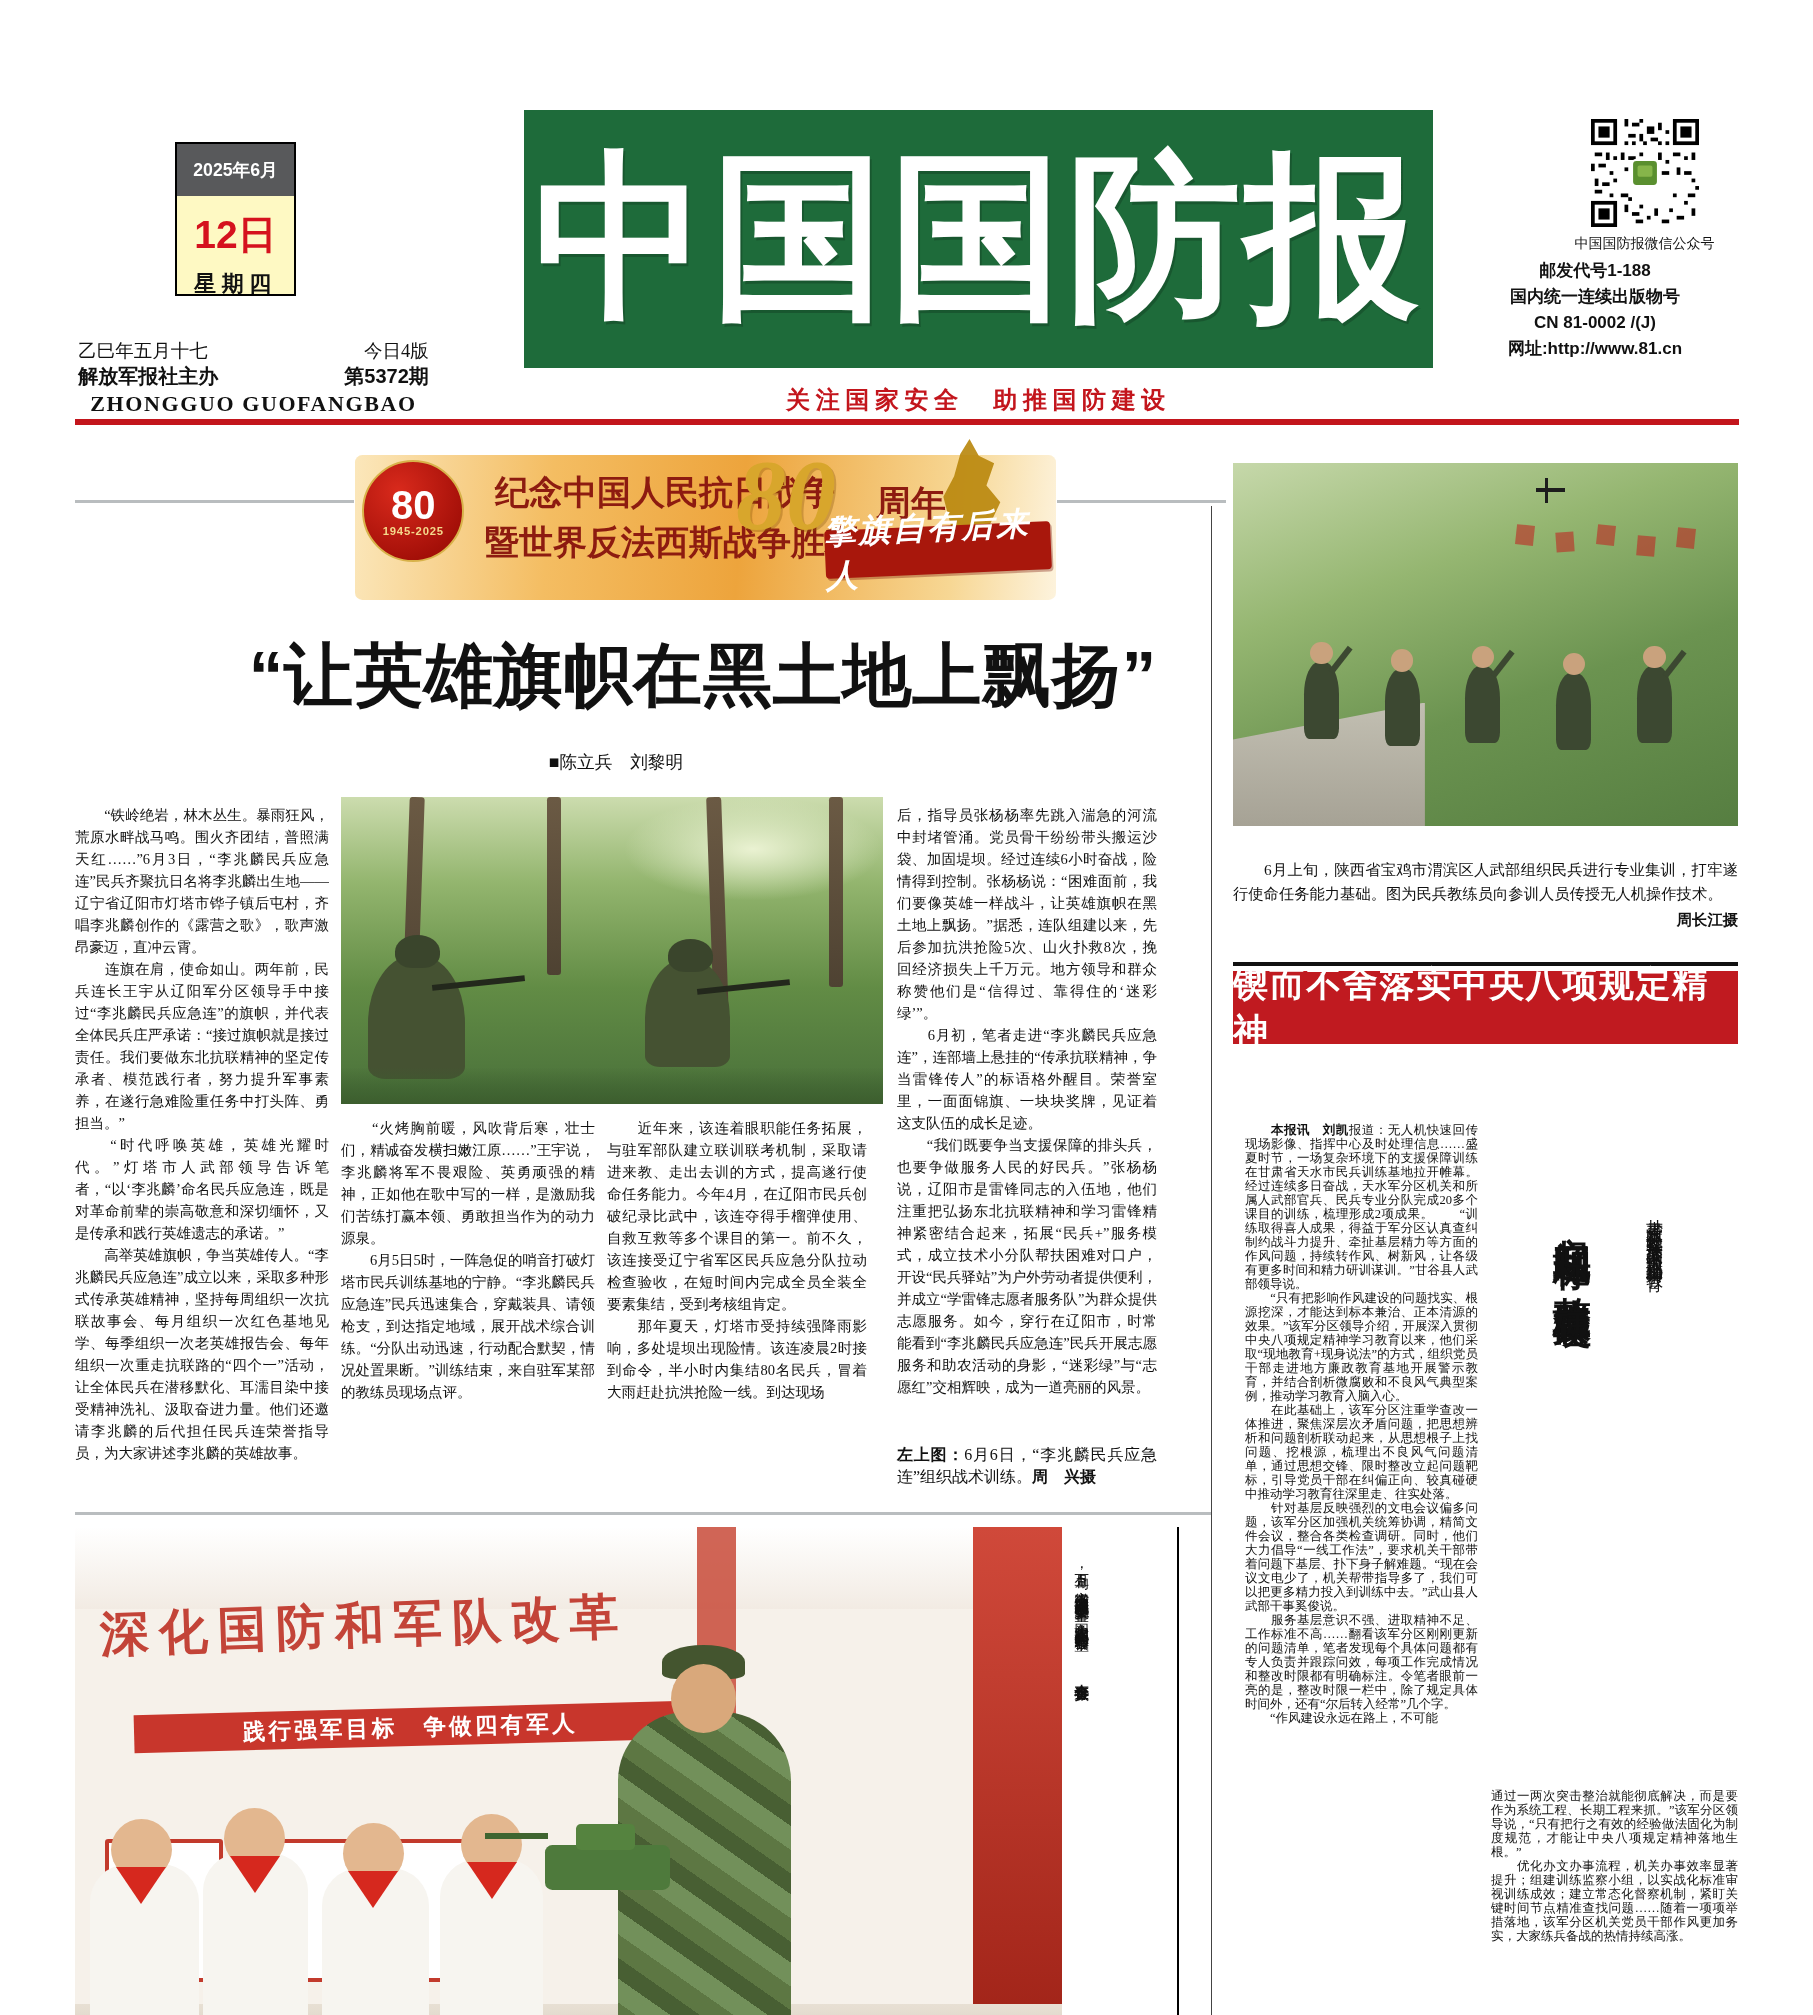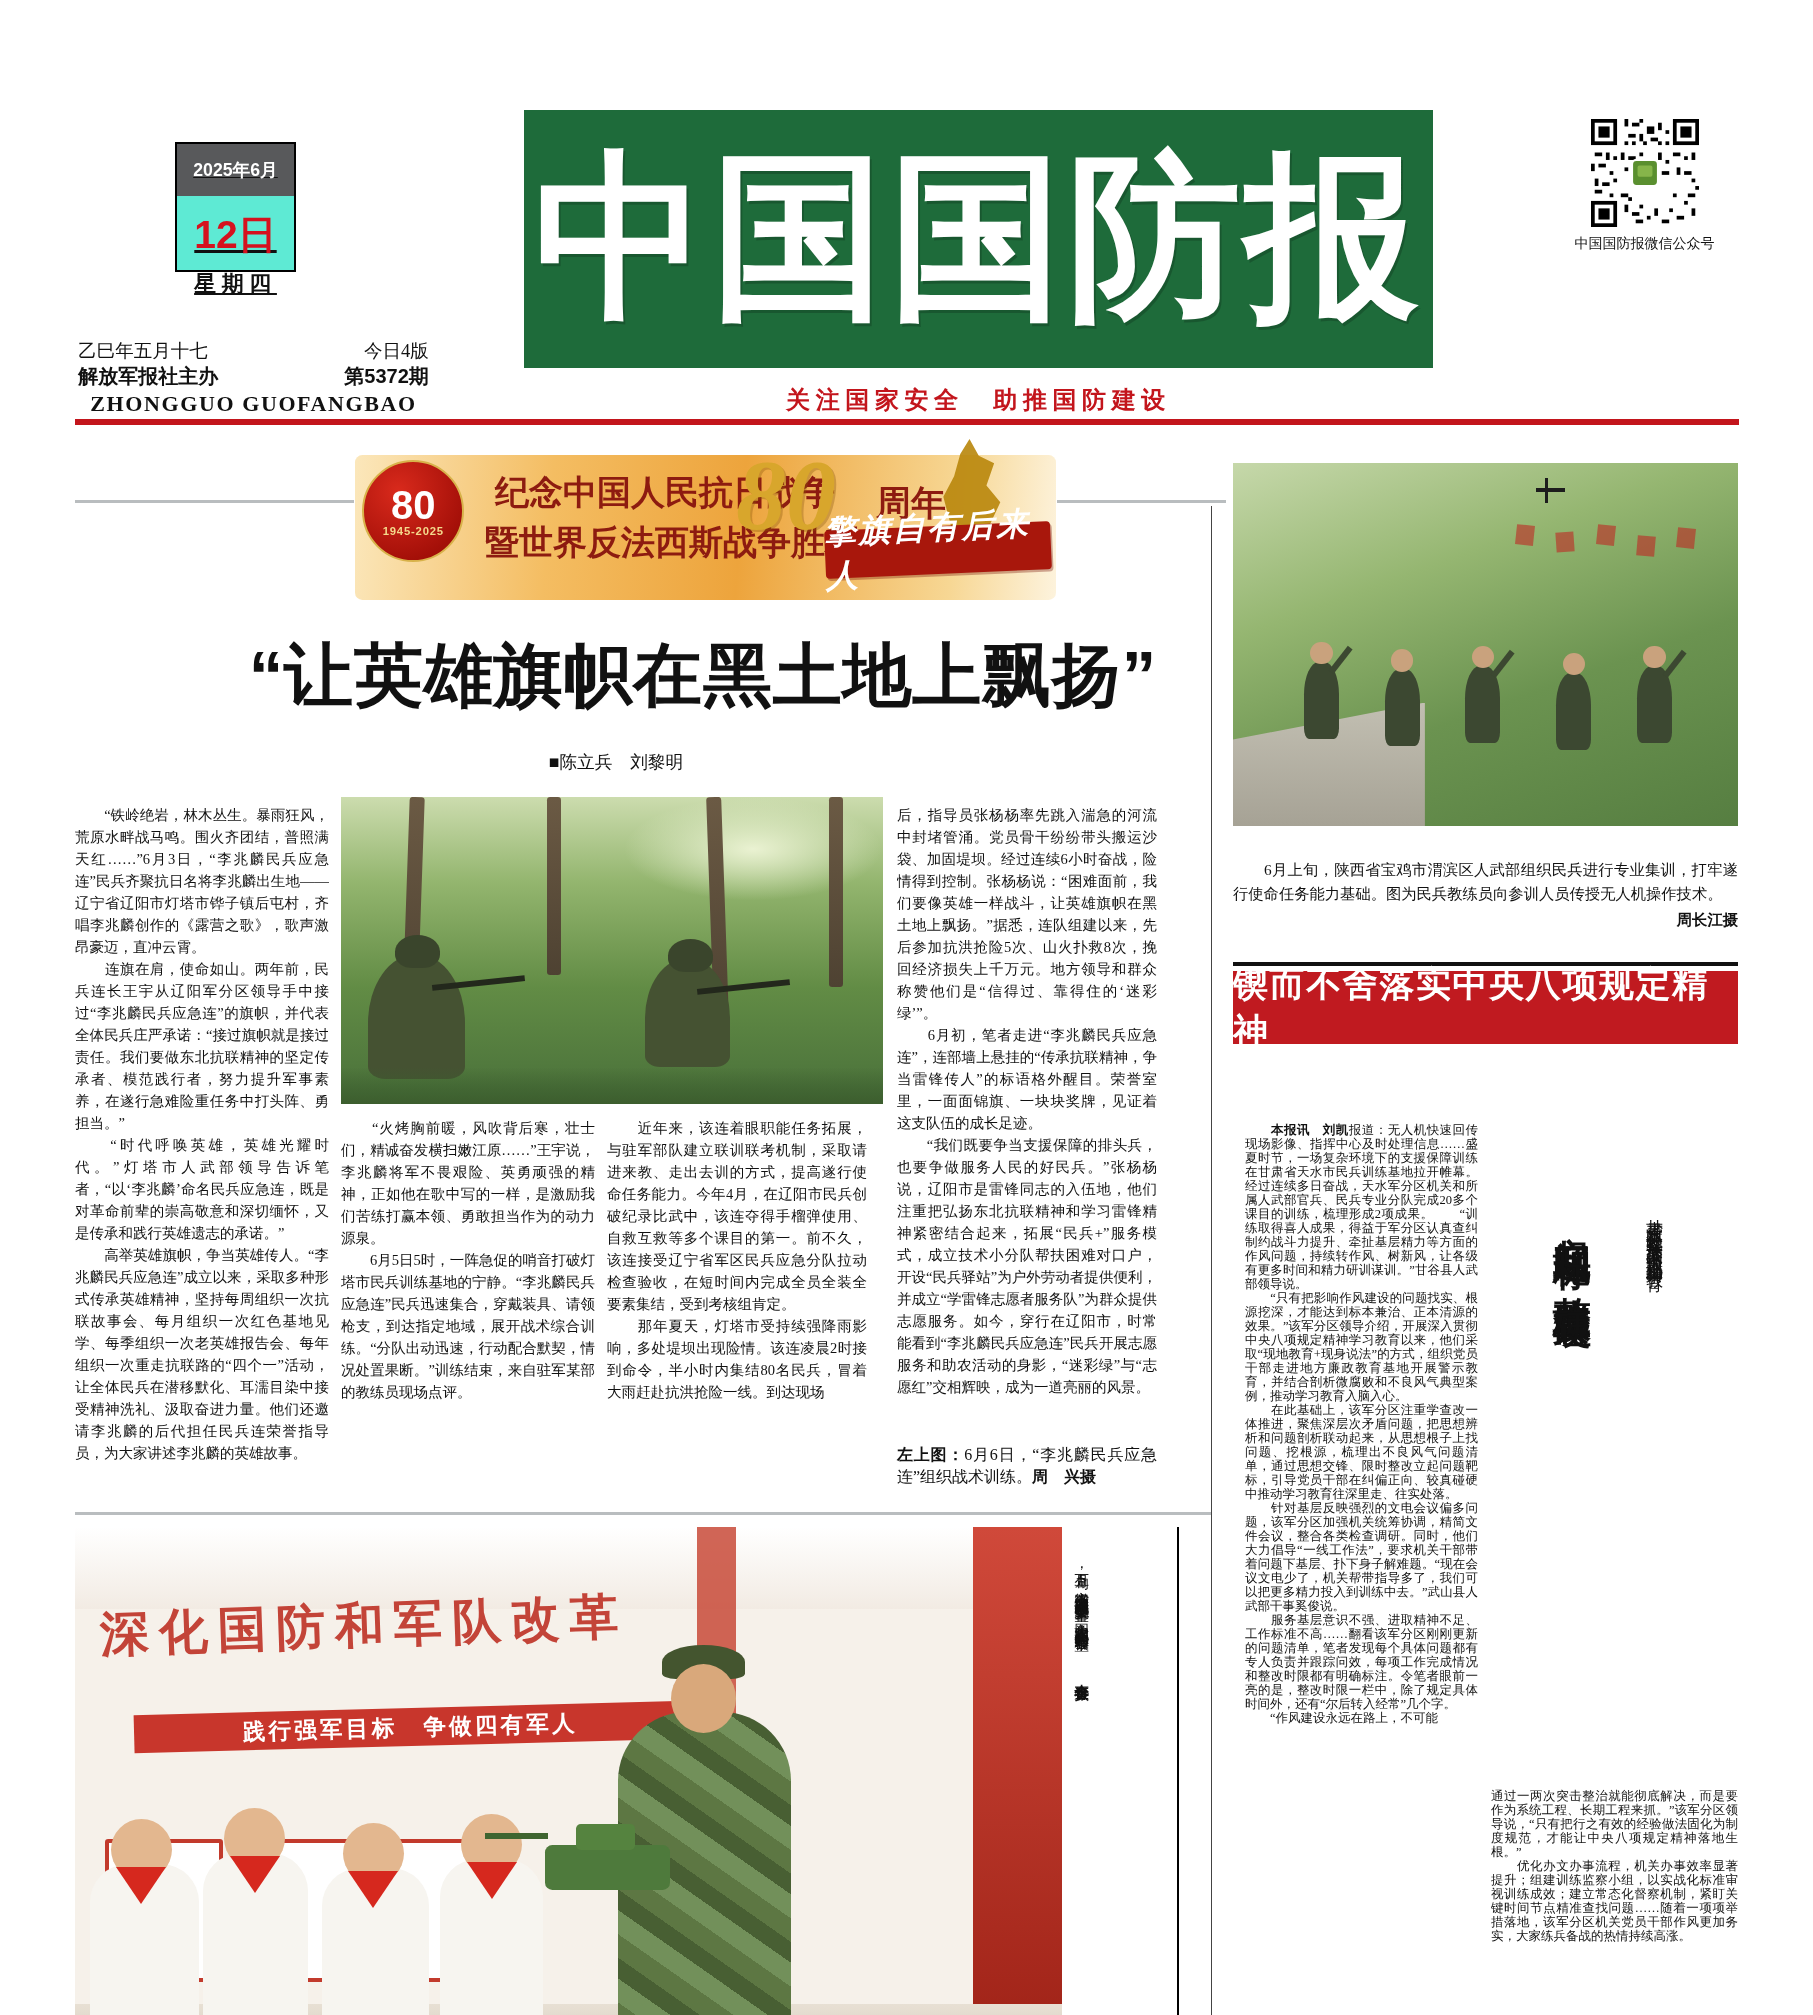--- a/index.html
+++ b/index.html
@@ -6,21 +6,21 @@
   .page{position:relative;width:1813px;height:2492px;background:#ffffff;overflow:hidden;
         font-family:"Liberation Serif","DejaVu Serif",serif;color:#111;}
   .abs{position:absolute;}
   .bold{font-weight:700;}
   .body-t{font-size:14.5px;line-height:22px;text-align:justify;white-space:pre-line;overflow:hidden;}
   .small-t{font-size:12.5px;line-height:14px;text-align:justify;white-space:pre-line;overflow:hidden;}
   .cap-t{font-size:15.3px;line-height:23.4px;text-align:justify;white-space:pre-line;}
   .credit{font-weight:700;font-family:"Liberation Sans","DejaVu Sans",sans-serif;}
 
   
-  .date-box{left:175px;top:142px;width:121px;height:130px;border:2.4px solid #000;background:#5eead4;box-sizing:border-box;text-decoration:underline;}
+  .date-box{left:175px;top:142px;width:121px;height:154px;border:2.4px solid #000;background:#fef9c3;box-sizing:border-box;}
   .date-month{height:52px;background:#58595b;color:#fff;display:flex;align-items:center;justify-content:center;
               font:700 17.7px "Liberation Sans","DejaVu Sans",sans-serif;}
   .date-day{margin-top:12px;text-align:center;color:#d5121e;font:700 39px "Liberation Sans","DejaVu Sans",sans-serif;}
   .date-week{margin-top:7.3px;text-align:center;font:700 22px "Liberation Sans","DejaVu Sans",sans-serif;letter-spacing:5.6px;}
   .pub-info{left:75px;top:339px;width:357px;}
   .pi-row{display:flex;justify-content:space-between;font-size:18.5px;padding:0 3.2px;line-height:25px;}
   .pi-row.bold{font-family:"Liberation Sans","DejaVu Sans",sans-serif;font-size:20px;}
   .pi-roman{font:700 22px "Liberation Serif","DejaVu Serif",serif;letter-spacing:1.6px;margin-top:2.4px;text-align:center;}
   .masthead{left:524px;top:110px;width:909px;height:258px;background:#1e6b3a;display:flex;align-items:center;justify-content:center;}
   .masthead-title{color:#fff;font:700 173px "Liberation Serif","DejaVu Serif",serif;letter-spacing:4.8px;
@@ -217,20 +217,26 @@
         <rect x="22" y="20" width="1" height="1"></rect>
           <rect x="26" y="20" width="2" height="1"></rect>
           <rect x="12" y="27" width="2" height="1"></rect>
       </g>
       <rect x="11" y="11" width="7" height="7" rx="1.2" fill="#5a8f2f" stroke="#fff" stroke-width="0.6"></rect>
       <rect x="12.5" y="12.5" width="4" height="3" rx="0.5" fill="#86b54a"></rect>
     </svg>
   </div>
   <div class="abs qr-cap">中国国防报微信公众号</div>
 
+  <div class="abs pub-codes">
+    <div>邮发代号1-188</div>
+    <div>国内统一连续出版物号</div>
+    <div>CN 81-0002 /(J)</div>
+    <div>网址:http://www.81.cn</div>
+  </div>
 
   <div class="abs gray-rule" style="left:75px;top:500px;width:279px;"></div>
   <div class="abs gray-rule" style="left:1057px;top:500px;width:169px;"></div>
   <div class="abs banner80">
     <div class="b80-badge">
       <div class="b80-badge-num">80</div>
       <div class="b80-badge-years">1945-2025</div>
     </div>
     <div class="b80-l1">纪念中国人民抗日战争</div>
     <div class="b80-l2">暨世界反法西斯战争胜利</div>

